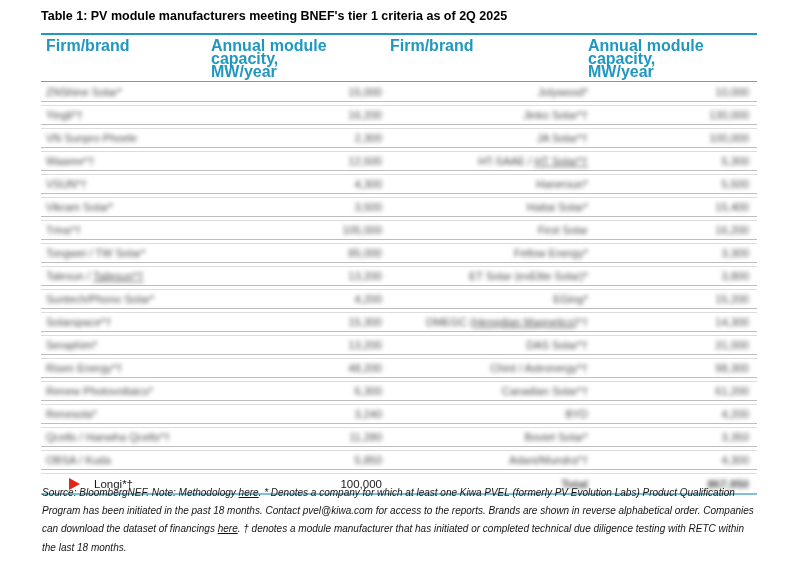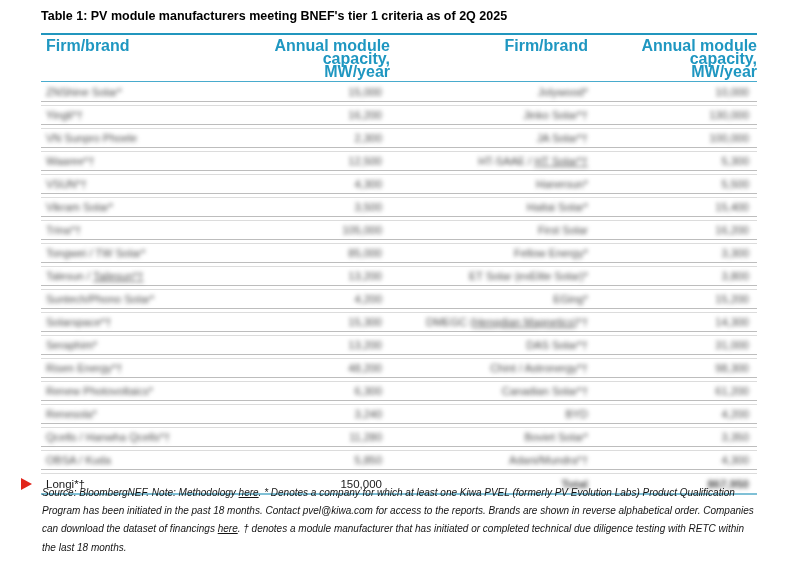--- a/index.html
+++ b/index.html
@@ -9,35 +9,35 @@
   .title { position:absolute; left:41px; top:9px; font-size:12.5px; font-weight:bold; color:#000000; white-space:nowrap; }
 
   .table { position:absolute; left:41px; top:33px; width:716px;
            border-top:2px solid #2196be; border-bottom:2px solid #7fc0d6; }
 
   .grid4 { display:grid; grid-template-columns:170px 179px 198px 169px; }
 
   .thead { padding:4px 0 3px 0; border-bottom:1.5px solid #49abcd; }
   .th { font-size:16px; font-weight:bold; color:#1f97c1; line-height:13px; }
   .th.left  { text-align:left; padding-left:5px; }
-  .th.right { text-align:right; }
+  .th.right { }
 
   .tbody { display:flex; flex-direction:column; gap:3px; }
   .row { height:20px; align-items:center; font-size:11px; color:#333333; box-sizing:border-box; }
   .row:not(:first-child) { border-top:1px solid #dcdcdc; }
   .row:not(:last-child)  { border-bottom:1px solid #bdbdbd; }
   .cell { white-space:nowrap; overflow:hidden; }
   .cell.name  { text-align:left; padding-left:5px; }
   .cell.firm-r{ text-align:right; }
   .cell.num   { text-align:right; padding-right:8px; }
   .blur { filter:blur(2.2px); color:#4c4c4c; }
   .bold { font-weight:bold; }
 
   .row.last { font-size:11.5px; color:#1a1a1a; }
-  .row.last .cell.name { position:relative; overflow:visible; }
+  .row.last .cell.name { position:relative; overflow:visible;margin-left:48px; }
   .marker { position:absolute; left:-20px; top:50%; transform:translateY(-50%);
             width:0; height:0; border-left:11px solid #e1251b;
             border-top:6.5px solid transparent; border-bottom:6.5px solid transparent; }
 
   .notes { position:absolute; left:42px; top:484px; width:714px;
            font-style:italic; font-size:10px; line-height:18.2px; color:#141414; }
   .notes .link { text-decoration:underline; }
 </style>
 </head>
 <body>
@@ -162,21 +162,21 @@
           <div class="cell name blur">OBSA / Kuda</div>
           <div class="cell num blur">5,850</div>
           <div class="cell firm-r blur">Adani/Mundra*†</div>
           <div class="cell num blur">4,300</div>
         </div>
         <div class="row last grid4" id="highlight-row">
         <div class="cell name">
           <span class="marker"></span>
           <span>Longi*†</span>
         </div>
-        <div class="cell num">150,000</div>
+        <div class="cell num">100,000</div>
         <div class="cell firm-r blur bold">Total</div>
         <div class="cell num blur bold">867,950</div>
       </div>
     </div>
   </div>
 
   <div class="notes" id="notes"><span>Source: BloombergNEF. Note: Methodology </span><span class="link">here</span><span>. * Denotes a company for which at least one Kiwa PVEL (formerly PV Evolution Labs) Product Qualification Program has been initiated in the past 18 months. Contact pvel@kiwa.com for access to the reports. Brands are shown in reverse alphabetical order. Companies can download the dataset of financings </span><span class="link">here</span><span>. † denotes a module manufacturer that has initiated or completed technical due diligence testing with RETC within the last 18 months.</span></div>
 
 </div>
 

